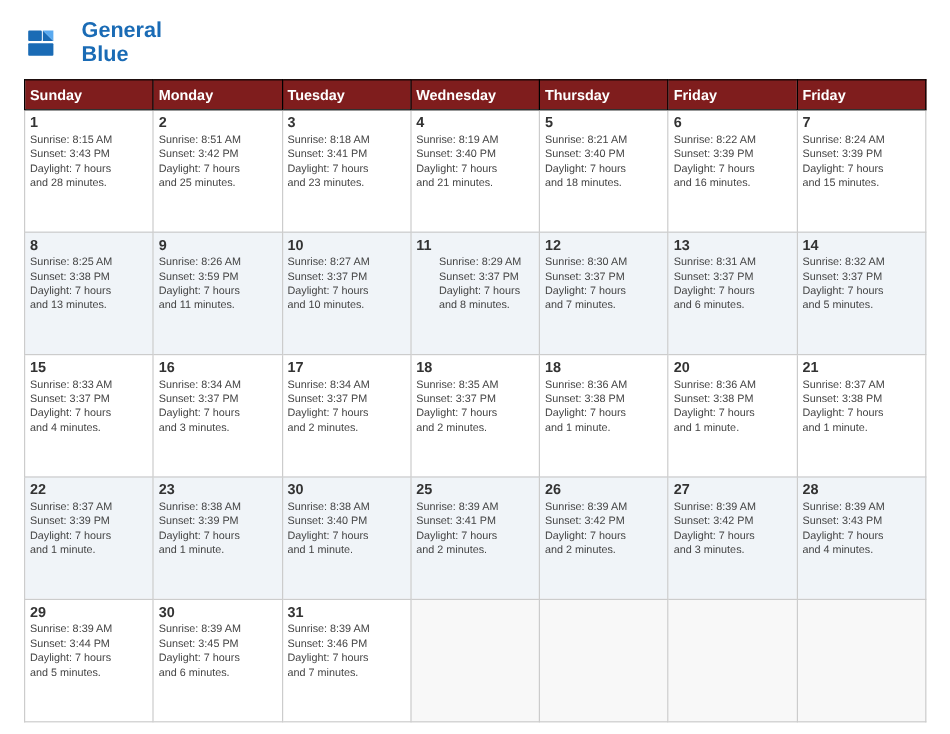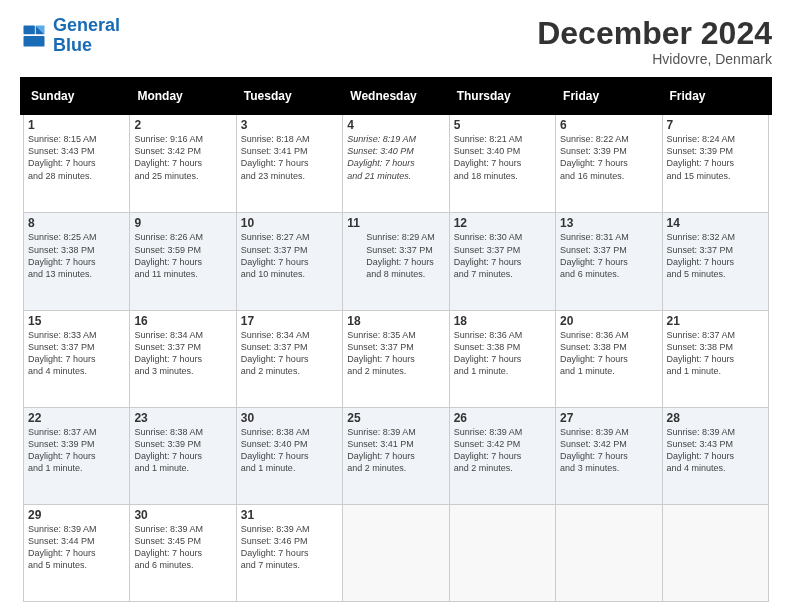--- a/index.html
+++ b/index.html
@@ -19,21 +19,21 @@
     }
     .header {
       display: flex;
       justify-content: space-between;
       align-items: flex-start;
       margin-bottom: 10px;
     }
     .logo {
       display: flex;
       align-items: center;
-      gap: 5px;
+      gap: 20px;
     }
     .logo-text {
       font-size: 18px;
       font-weight: bold;
       color: #333;
       line-height: 1.1;
     }
     .logo-text span {
       color: #1a6bb5;
     }
@@ -55,27 +55,27 @@
       color: #555;
     }
     .calendar {
       flex: 1;
       border: 1px solid #ccc;
       border-collapse: collapse;
       width: 100%;
       table-layout: fixed;
     }
     .calendar th {
-      background: #000000;
+      background: #7f1d1d;
       color: #fff;
       font-size: 12px;
       font-weight: bold;
       padding: 5px 4px;
       text-align: left;
-      border: 7px solid #000000;
+      border: 1px solid #000000;
     }
     .calendar td {
       border: 1px solid #ccc;
       vertical-align: top;
       padding: 3px 4px;
       font-size: 9.5px;
       color: #333;
       background: #fff;
     }
     .calendar tr:nth-child(even) td {
@@ -107,24 +107,20 @@
         <polygon points="18,4 28,14 18,14" fill="#1a6bb5"></polygon>
         <polygon points="18,4 28,4 28,14" fill="#5aaaf0"></polygon>
         <rect x="4" y="4" width="13" height="10" rx="1" fill="#1a6bb5"></rect>
         <rect x="4" y="16" width="24" height="12" rx="1" fill="#1a6bb5"></rect>
       </svg>
       <div class="logo-text">
         <div><span>General</span></div>
         <div><span>Blue</span></div>
       </div>
     </div>
-    <div class="title-area">
-      <div class="month-title">December 2024</div>
-      <div class="location">Hvidovre, Denmark</div>
-    </div>
   </div>
 
   <table class="calendar">
     <thead>
       <tr id="weekday-header">
           <th>Sunday</th>
           <th>Monday</th>
           <th>Tuesday</th>
           <th>Wednesday</th>
           <th>Thursday</th>
@@ -136,35 +132,35 @@
         <tr>
           <td>
             <span class="day-num">1</span>
             <div class="day-info" style="white-space: pre-line;">Sunrise: 8:15 AM
 Sunset: 3:43 PM
 Daylight: 7 hours
 and 28 minutes.</div>
           </td>
           <td>
             <span class="day-num">2</span>
-            <div class="day-info" style="white-space: pre-line;">Sunrise: 9:16 AM
+            <div class="day-info" style="white-space: pre-line;">Sunrise: 8:51 AM
 Sunset: 3:42 PM
 Daylight: 7 hours
 and 25 minutes.</div>
           </td>
           <td>
             <span class="day-num">3</span>
             <div class="day-info" style="white-space: pre-line;">Sunrise: 8:18 AM
 Sunset: 3:41 PM
 Daylight: 7 hours
 and 23 minutes.</div>
           </td>
           <td>
             <span class="day-num">4</span>
-            <div class="day-info" style="white-space: pre-line; font-style: italic;">Sunrise: 8:19 AM
+            <div class="day-info" style="white-space: pre-line;">Sunrise: 8:19 AM
 Sunset: 3:40 PM
 Daylight: 7 hours
 and 21 minutes.</div>
           </td>
           <td>
             <span class="day-num">5</span>
             <div class="day-info" style="white-space: pre-line;">Sunrise: 8:21 AM
 Sunset: 3:40 PM
 Daylight: 7 hours
 and 18 minutes.</div>

